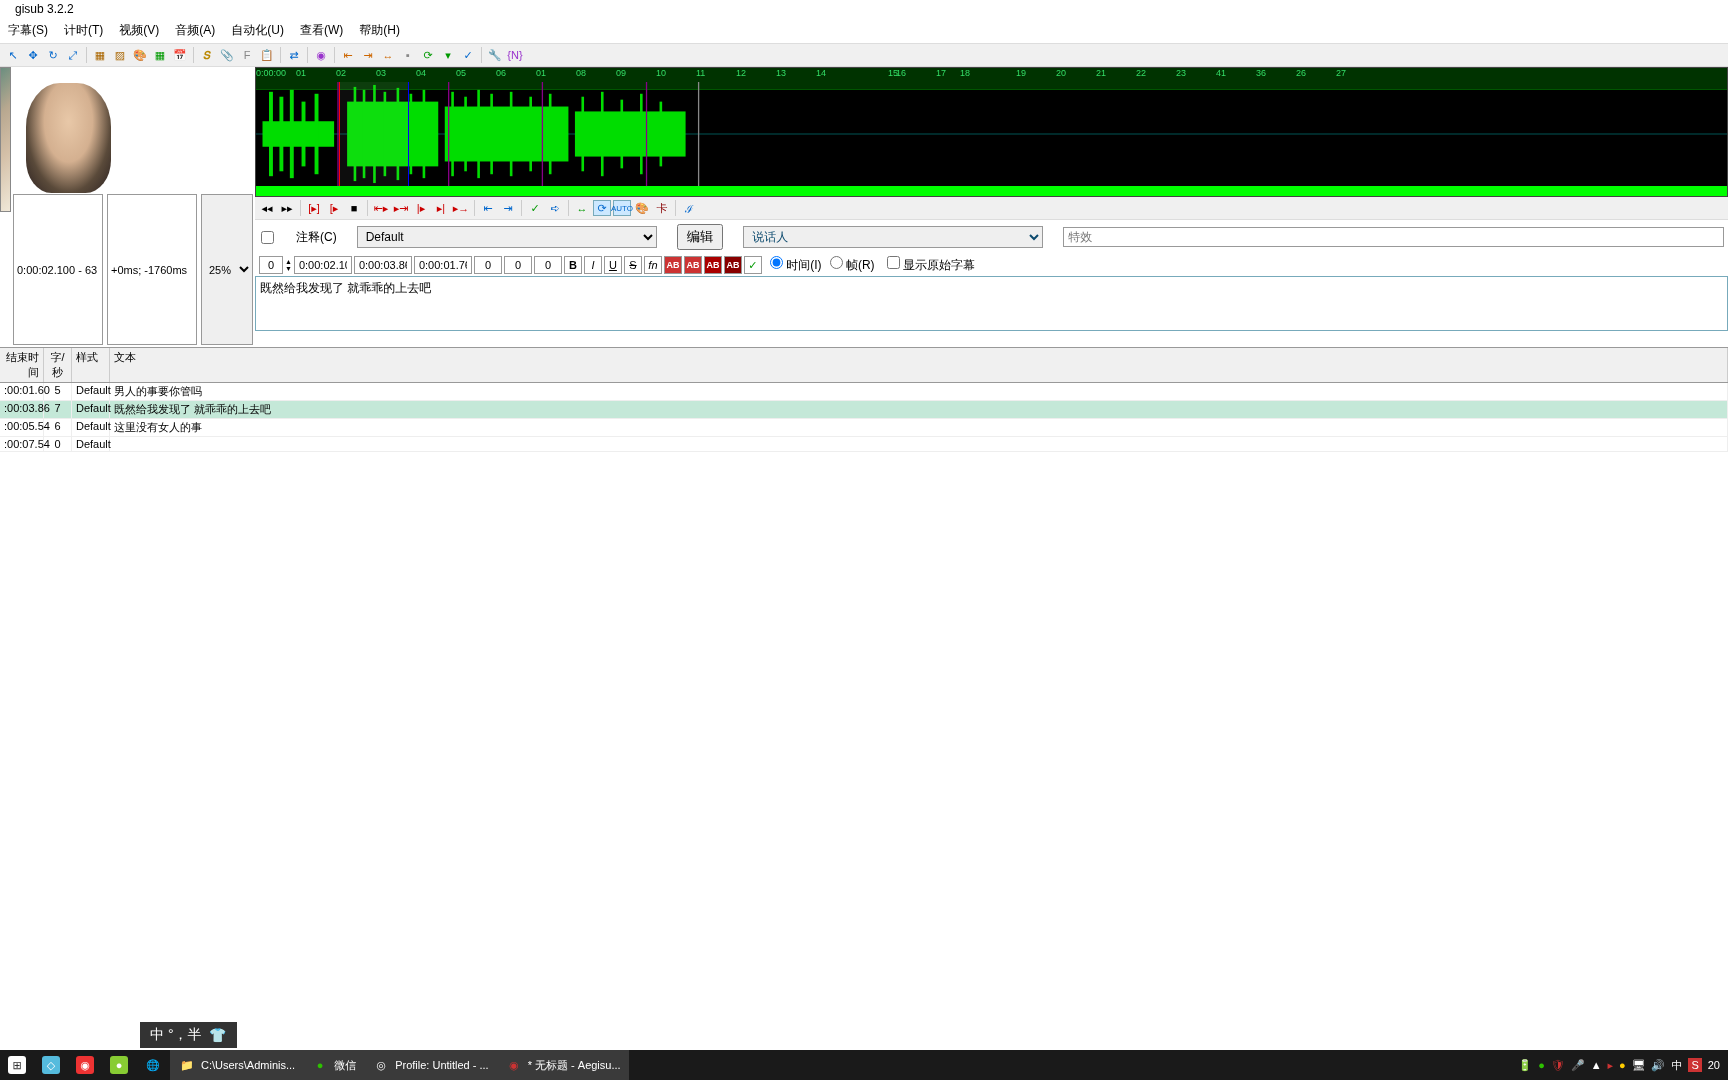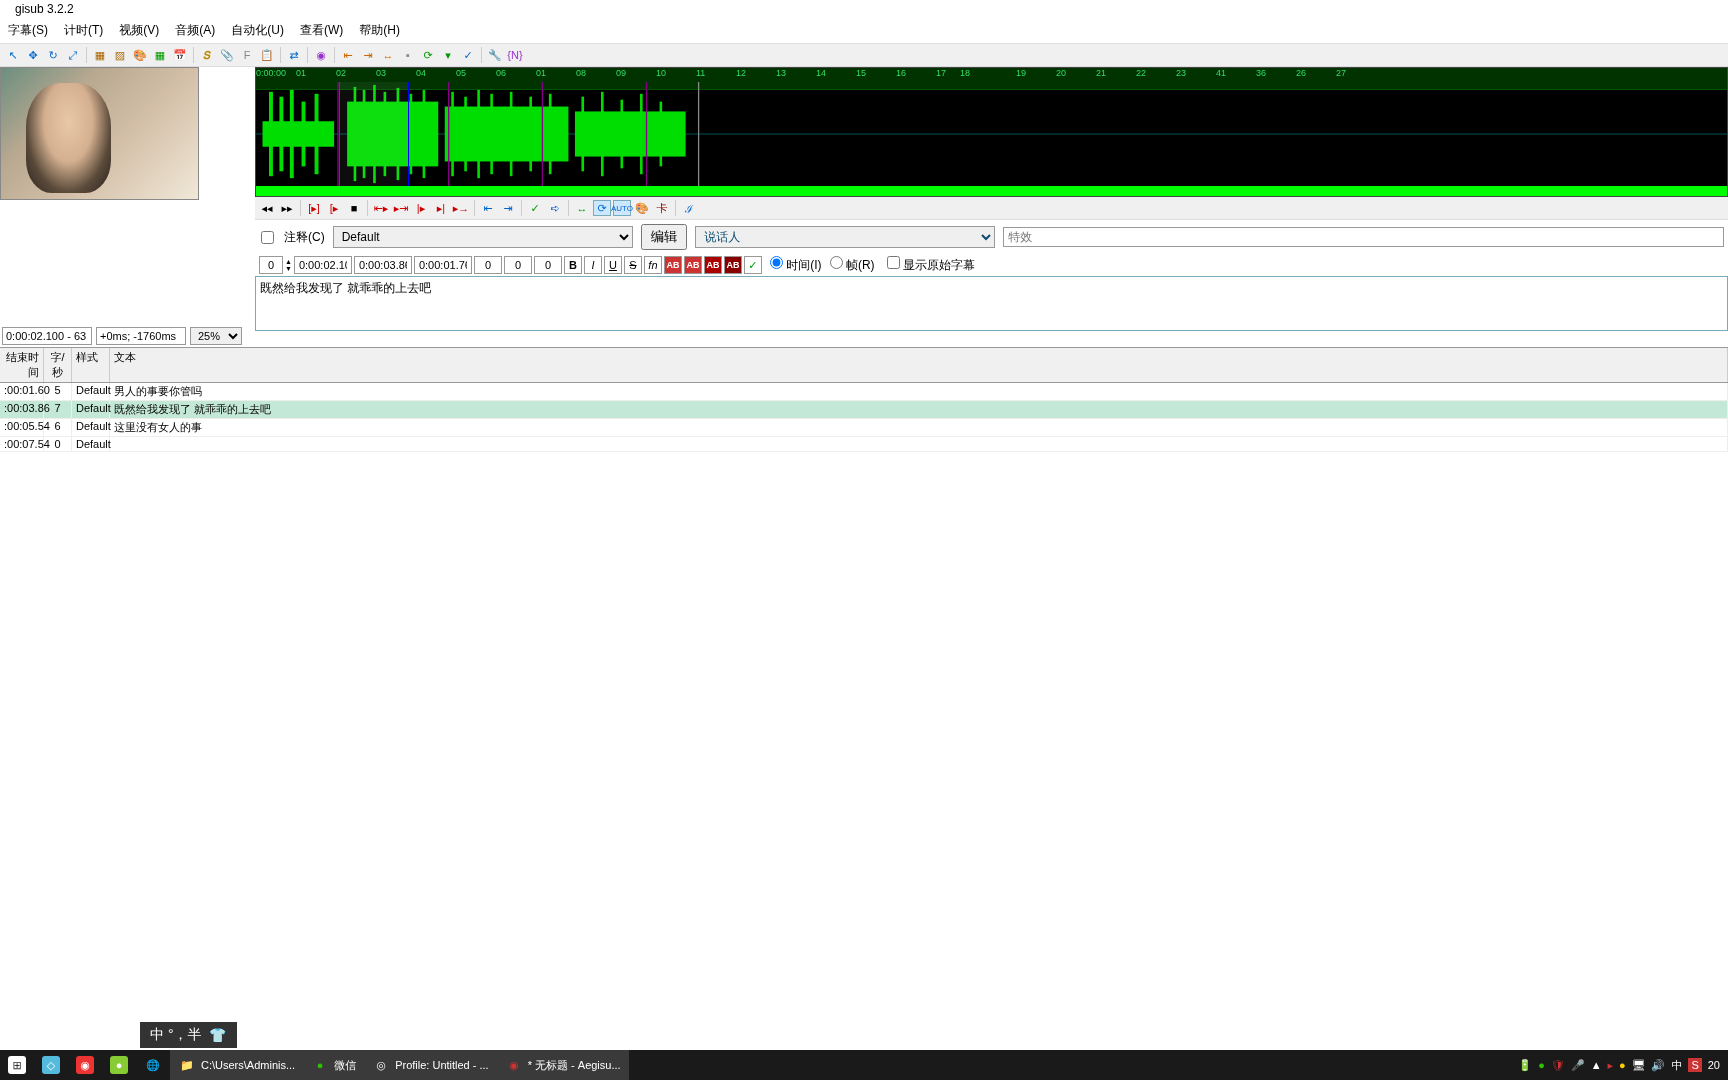--- a/index.html
+++ b/index.html
@@ -4,37 +4,37 @@
 <style>
 * { margin: 0; padding: 0; box-sizing: border-box; font-family: "Microsoft YaHei", Arial, sans-serif; }
 body { background: #fff; font-size: 12px; overflow: hidden; }
 .titlebar { background: #fff; padding: 2px 15px; font-size: 12px; color: #000; }
 .menubar { display: flex; gap: 0; background: #fff; padding: 2px 0; font-size: 12px; }
 .menubar span { padding: 2px 8px; cursor: default; }
 .toolbar { display: flex; align-items: center; gap: 2px; background: #f0f0f0; border-top: 1px solid #ddd; border-bottom: 1px solid #ddd; padding: 2px 4px; }
 .tb-btn { width: 18px; height: 18px; display: flex; align-items: center; justify-content: center; cursor: pointer; font-size: 11px; }
 .tb-sep { width: 1px; height: 16px; background: #ccc; margin: 0 2px; }
 .main-area { display: flex; height: 280px; }
-.video-col { width: 255px; display: flex; flex-direction: column; }
+.video-col { width: 255px; display: flex; flex-direction: row; }
 .video-preview { width: 199px; height: 145px; background: linear-gradient(135deg, #6b8e7f 0%, #b8a890 30%, #d4c0a8 60%, #f0e8d8 100%); position: relative; border: 1px solid #888; }
 .video-preview::before { content: ""; position: absolute; left: 25px; top: 15px; width: 85px; height: 110px; background: radial-gradient(ellipse at 50% 35%, #e8c8a8 0%, #d4b090 40%, #5a4a3a 70%, #2a2020 100%); border-radius: 40% 40% 30% 30%; }
 .video-info { display: flex; gap: 4px; margin-top: 125px; padding: 2px; }
 .video-info input, .video-info select { font-size: 11px; padding: 1px 3px; border: 1px solid #999; }
 .audio-col { flex: 1; display: flex; flex-direction: column; }
 .waveform { height: 130px; background: #000; position: relative; border: 1px solid #444; }
 .wf-ruler { height: 22px; background: #003300; color: #2c5; font-size: 9px; display: flex; position: relative; border-bottom: 1px solid #050; }
 .wf-tick { position: absolute; top: 0; font-size: 9px; color: #3d6; }
 .wf-wave { position: absolute; top: 14px; left: 0; right: 0; bottom: 10px; }
 .wf-wave svg { width: 100%; height: 100%; }
 .wf-bottom { position: absolute; bottom: 0; left: 0; right: 0; height: 10px; background: #0f0; }
 .wf-sel { position: absolute; top: 14px; bottom: 10px; background: rgba(255,255,255,0.05); border-left: 1px solid #f00; border-right: 1px solid #00f; }
 .audio-controls { display: flex; align-items: center; gap: 2px; padding: 3px; background: #f0f0f0; border-bottom: 1px solid #ddd; }
 .ac-btn { width: 18px; height: 16px; display: flex; align-items: center; justify-content: center; font-size: 11px; cursor: pointer; border: 1px solid transparent; }
 .ac-btn.active { background: #cce8ff; border: 1px solid #7ab; }
-.edit-row1 { display: flex; align-items: center; gap: 8px; padding: 4px; }
+.edit-row1 { display: flex; align-items: center; gap: 20px; padding: 4px; }
 .edit-row1 input[type=checkbox] { margin: 0 2px; }
 .edit-row1 select, .edit-row1 input[type=text] { padding: 2px 4px; font-size: 12px; border: 1px solid #999; }
 .edit-row2 { display: flex; align-items: center; gap: 2px; padding: 2px 4px; }
 .edit-row2 input { padding: 2px 4px; font-size: 11px; border: 1px solid #999; text-align: center; }
 .fmt-btn { width: 18px; height: 18px; display: flex; align-items: center; justify-content: center; font-size: 11px; border: 1px solid #999; cursor: pointer; }
 .fmt-ab { background: #c33; color: #fff; font-size: 9px; font-weight: bold; }
 .edit-text { width: 100%; padding: 3px 4px; font-size: 12px; border: 1px solid #7ab; outline: none; min-height: 55px; resize: none; }
 .grid { width: 100%; }
 .grid-head { display: flex; background: #f0f0f0; border-top: 1px solid #999; border-bottom: 1px solid #999; font-size: 11px; }
 .grid-head span { padding: 2px 4px; border-right: 1px solid #ccc; }
@@ -121,21 +121,21 @@
         <span class="wf-tick" style="left:200px">05</span>
         <span class="wf-tick" style="left:240px">06</span>
         <span class="wf-tick" style="left:280px">01</span>
         <span class="wf-tick" style="left:320px">08</span>
         <span class="wf-tick" style="left:360px">09</span>
         <span class="wf-tick" style="left:400px">10</span>
         <span class="wf-tick" style="left:440px">11</span>
         <span class="wf-tick" style="left:480px">12</span>
         <span class="wf-tick" style="left:520px">13</span>
         <span class="wf-tick" style="left:560px">14</span>
-        <span class="wf-tick" style="left:600px">15</span>
+        <span class="wf-tick" style="left:632px">15</span>
         <span class="wf-tick" style="left:640px">16</span>
         <span class="wf-tick" style="left:680px">17</span>
         <span class="wf-tick" style="left:704px">18</span>
         <span class="wf-tick" style="left:760px">19</span>
         <span class="wf-tick" style="left:800px">20</span>
         <span class="wf-tick" style="left:840px">21</span>
         <span class="wf-tick" style="left:880px">22</span>
         <span class="wf-tick" style="left:920px">23</span>
         <span class="wf-tick" style="left:960px">41</span>
         <span class="wf-tick" style="left:1000px">36</span>

